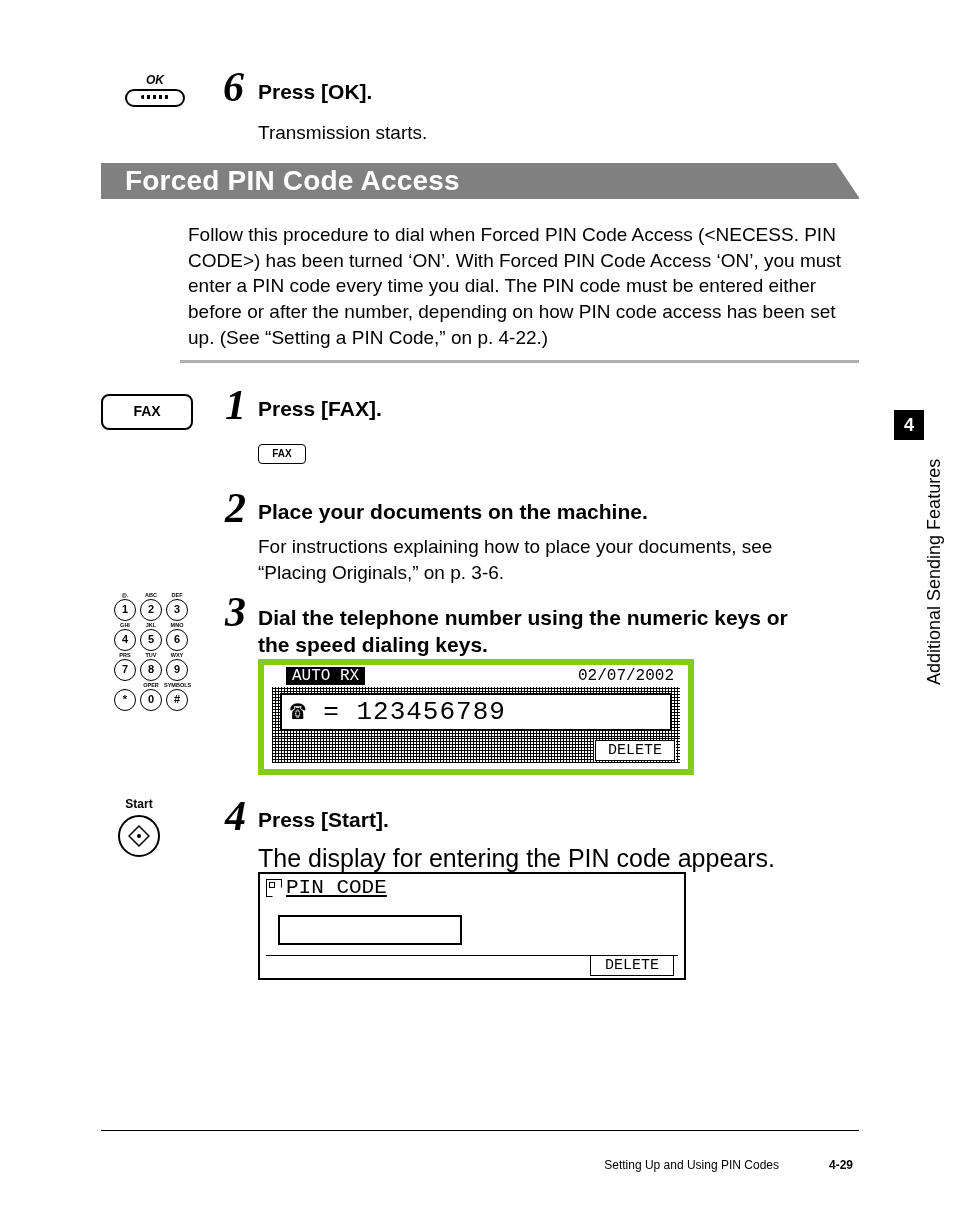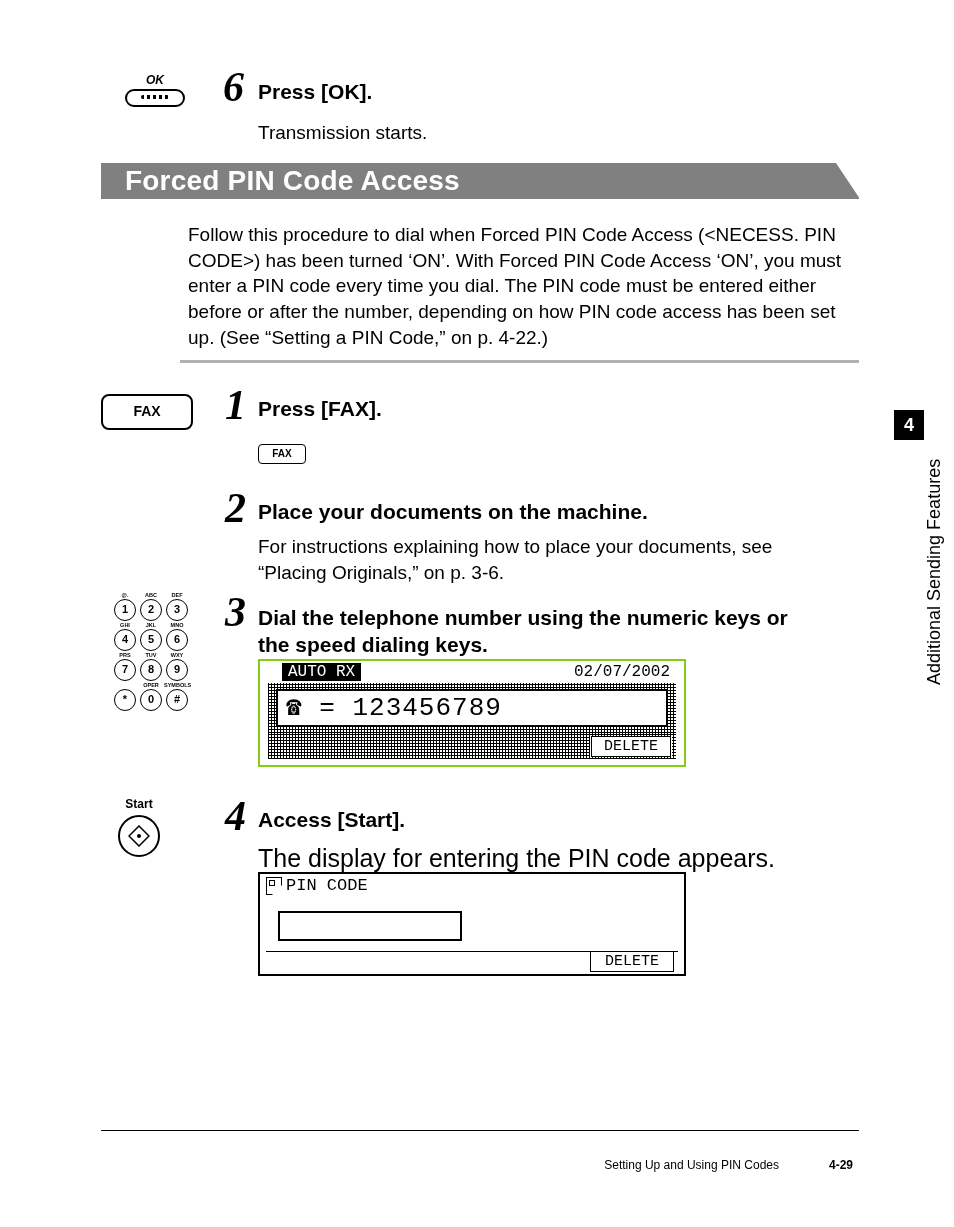--- a/index.html
+++ b/index.html
@@ -172,21 +172,21 @@
   }
 
   .s3-num { left: 225px; top: 591px; }
   .s3-title { left: 258px; top: 604px; width: 560px; font-size: 21px; font-weight: bold; line-height:1.3;}
 
   
   .lcd1 {
     position: absolute;
     left: 258px; top: 659px;
     width: 424px;
-    border: 2px solid #84cc16;
+    border: 6px solid #84cc16;
     font-family: "Courier New", monospace;
   }
   .lcd-top {
     display: flex;
     justify-content: space-between;
     padding: 2px 14px 2px 22px;
     font-size: 16px;
   }
   .lcd-top .l { background:#000; color:#fff; padding: 0 6px;}
   .lcd-hatch {
@@ -246,25 +246,26 @@
   
   .lcd2 {
     position: absolute;
     left: 258px; top: 872px;
     width: 424px;
     border: 2px solid #000;
     font-family: "Courier New", monospace;
     padding-bottom: 2px;
   }
   .lcd2-title {
-    font-size: 17px;
+    font-size: 21px;
     padding: 2px 6px;
     display: flex;
     align-items: center;
     gap: 4px;
+    text-decoration: underline;
   }
   .doc-glyph {
     display: inline-block;
     width: 14px; height: 16px;
     border: 1.5px solid #000;
     position: relative;
   }
   .doc-glyph::before{
     content:"";
     position:absolute;
@@ -398,21 +399,21 @@
   <div class="start-wrap">
     <div class="start-lbl">Start</div>
     <div class="start-circle">
       <svg width="22" height="22" viewBox="0 0 22 22">
         <polygon points="11,1 21,11 11,21 1,11" fill="none" stroke="#000" stroke-width="1.5"></polygon>
         <circle cx="11" cy="11" r="2" fill="#000"></circle>
       </svg>
     </div>
   </div>
   <div class="big-num s4-num">4</div>
-  <div class="step-title s4-title">Access [Start].</div>
+  <div class="step-title s4-title">Press [Start].</div>
   <div class="body-text s4-body">The display for entering the PIN code appears.</div>
 
   <div class="lcd2">
     <div class="lcd2-title">
       <span class="doc-glyph"></span>
       <span>PIN CODE</span>
     </div>
     <div class="lcd2-input"></div>
     <div class="lcd2-row">
       <div class="lcd2-line"></div>

